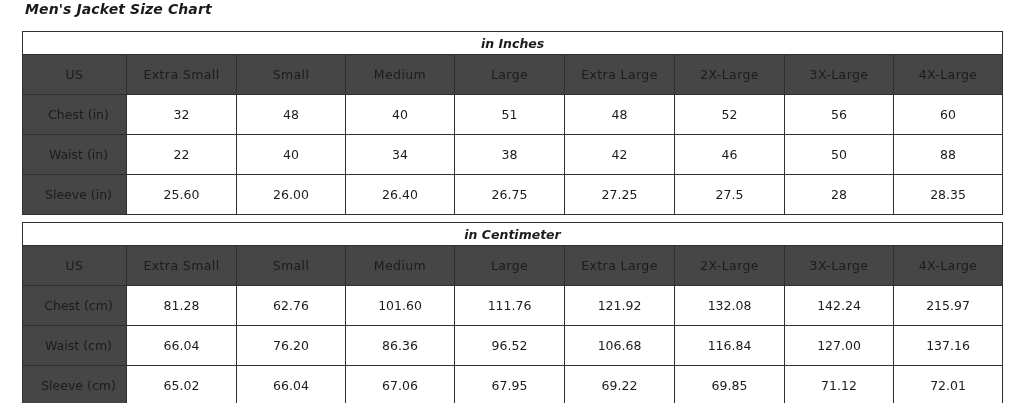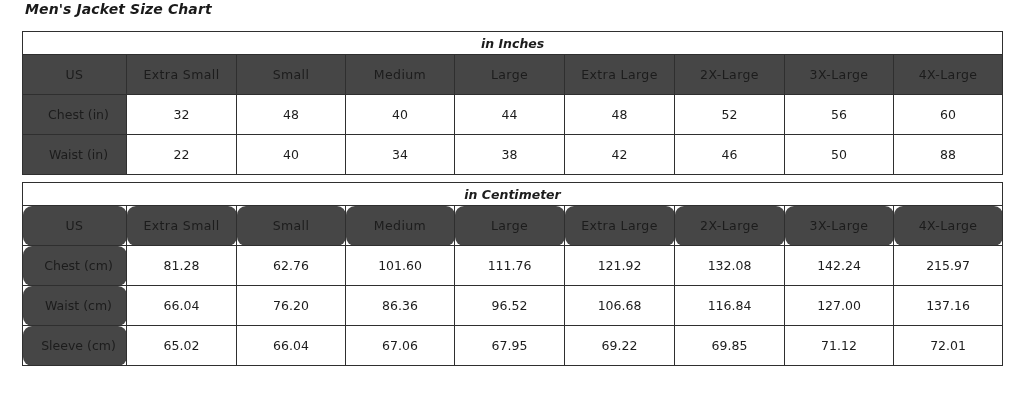--- a/index.html
+++ b/index.html
@@ -69,21 +69,20 @@
   .rowlabel {
     background: #464646;
     color: #ffffff;
     text-align: right;
     padding-left: 10px !important;
     font-size: 12.5px;
     border-color: #464646;
   }
   .cm-section td {
     height: 39px;
-    border-radius: 9px;
   }
   .spacer {
     height: 7px;
   }
   
   col.c0 { width: 104px; }
   col.c1 { width: 110px; }
   col.c2 { width: 109px; }
   col.c3 { width: 109px; }
   col.c4 { width: 110px; }
@@ -126,36 +125,47 @@
           <td>Extra Large</td>
           <td>2X-Large</td>
           <td>3X-Large</td>
           <td>4X-Large</td>
         </tr>
         <tr>
           <td class="rowlabel">Chest (in)</td>
           <td>32</td>
           <td>48</td>
           <td>40</td>
-          <td>44</td>
+          <td>51</td>
           <td>48</td>
           <td>52</td>
           <td>56</td>
           <td>60</td>
         </tr>
         <tr>
           <td class="rowlabel">Waist (in)</td>
           <td>22</td>
           <td>40</td>
           <td>34</td>
           <td>38</td>
           <td>42</td>
           <td>46</td>
           <td>50</td>
           <td>88</td>
+        </tr>
+        <tr>
+          <td class="rowlabel">Sleeve (in)</td>
+          <td>25.60</td>
+          <td>26.00</td>
+          <td>26.40</td>
+          <td>26.75</td>
+          <td>27.25</td>
+          <td>27.5</td>
+          <td>28</td>
+          <td>28.35</td>
         </tr>
       </tbody>
     </table>
 
     <div class="spacer"></div>
 
     <table class="size-table cm-section">
       <colgroup>
         <col class="c0">
           <col class="c1">

